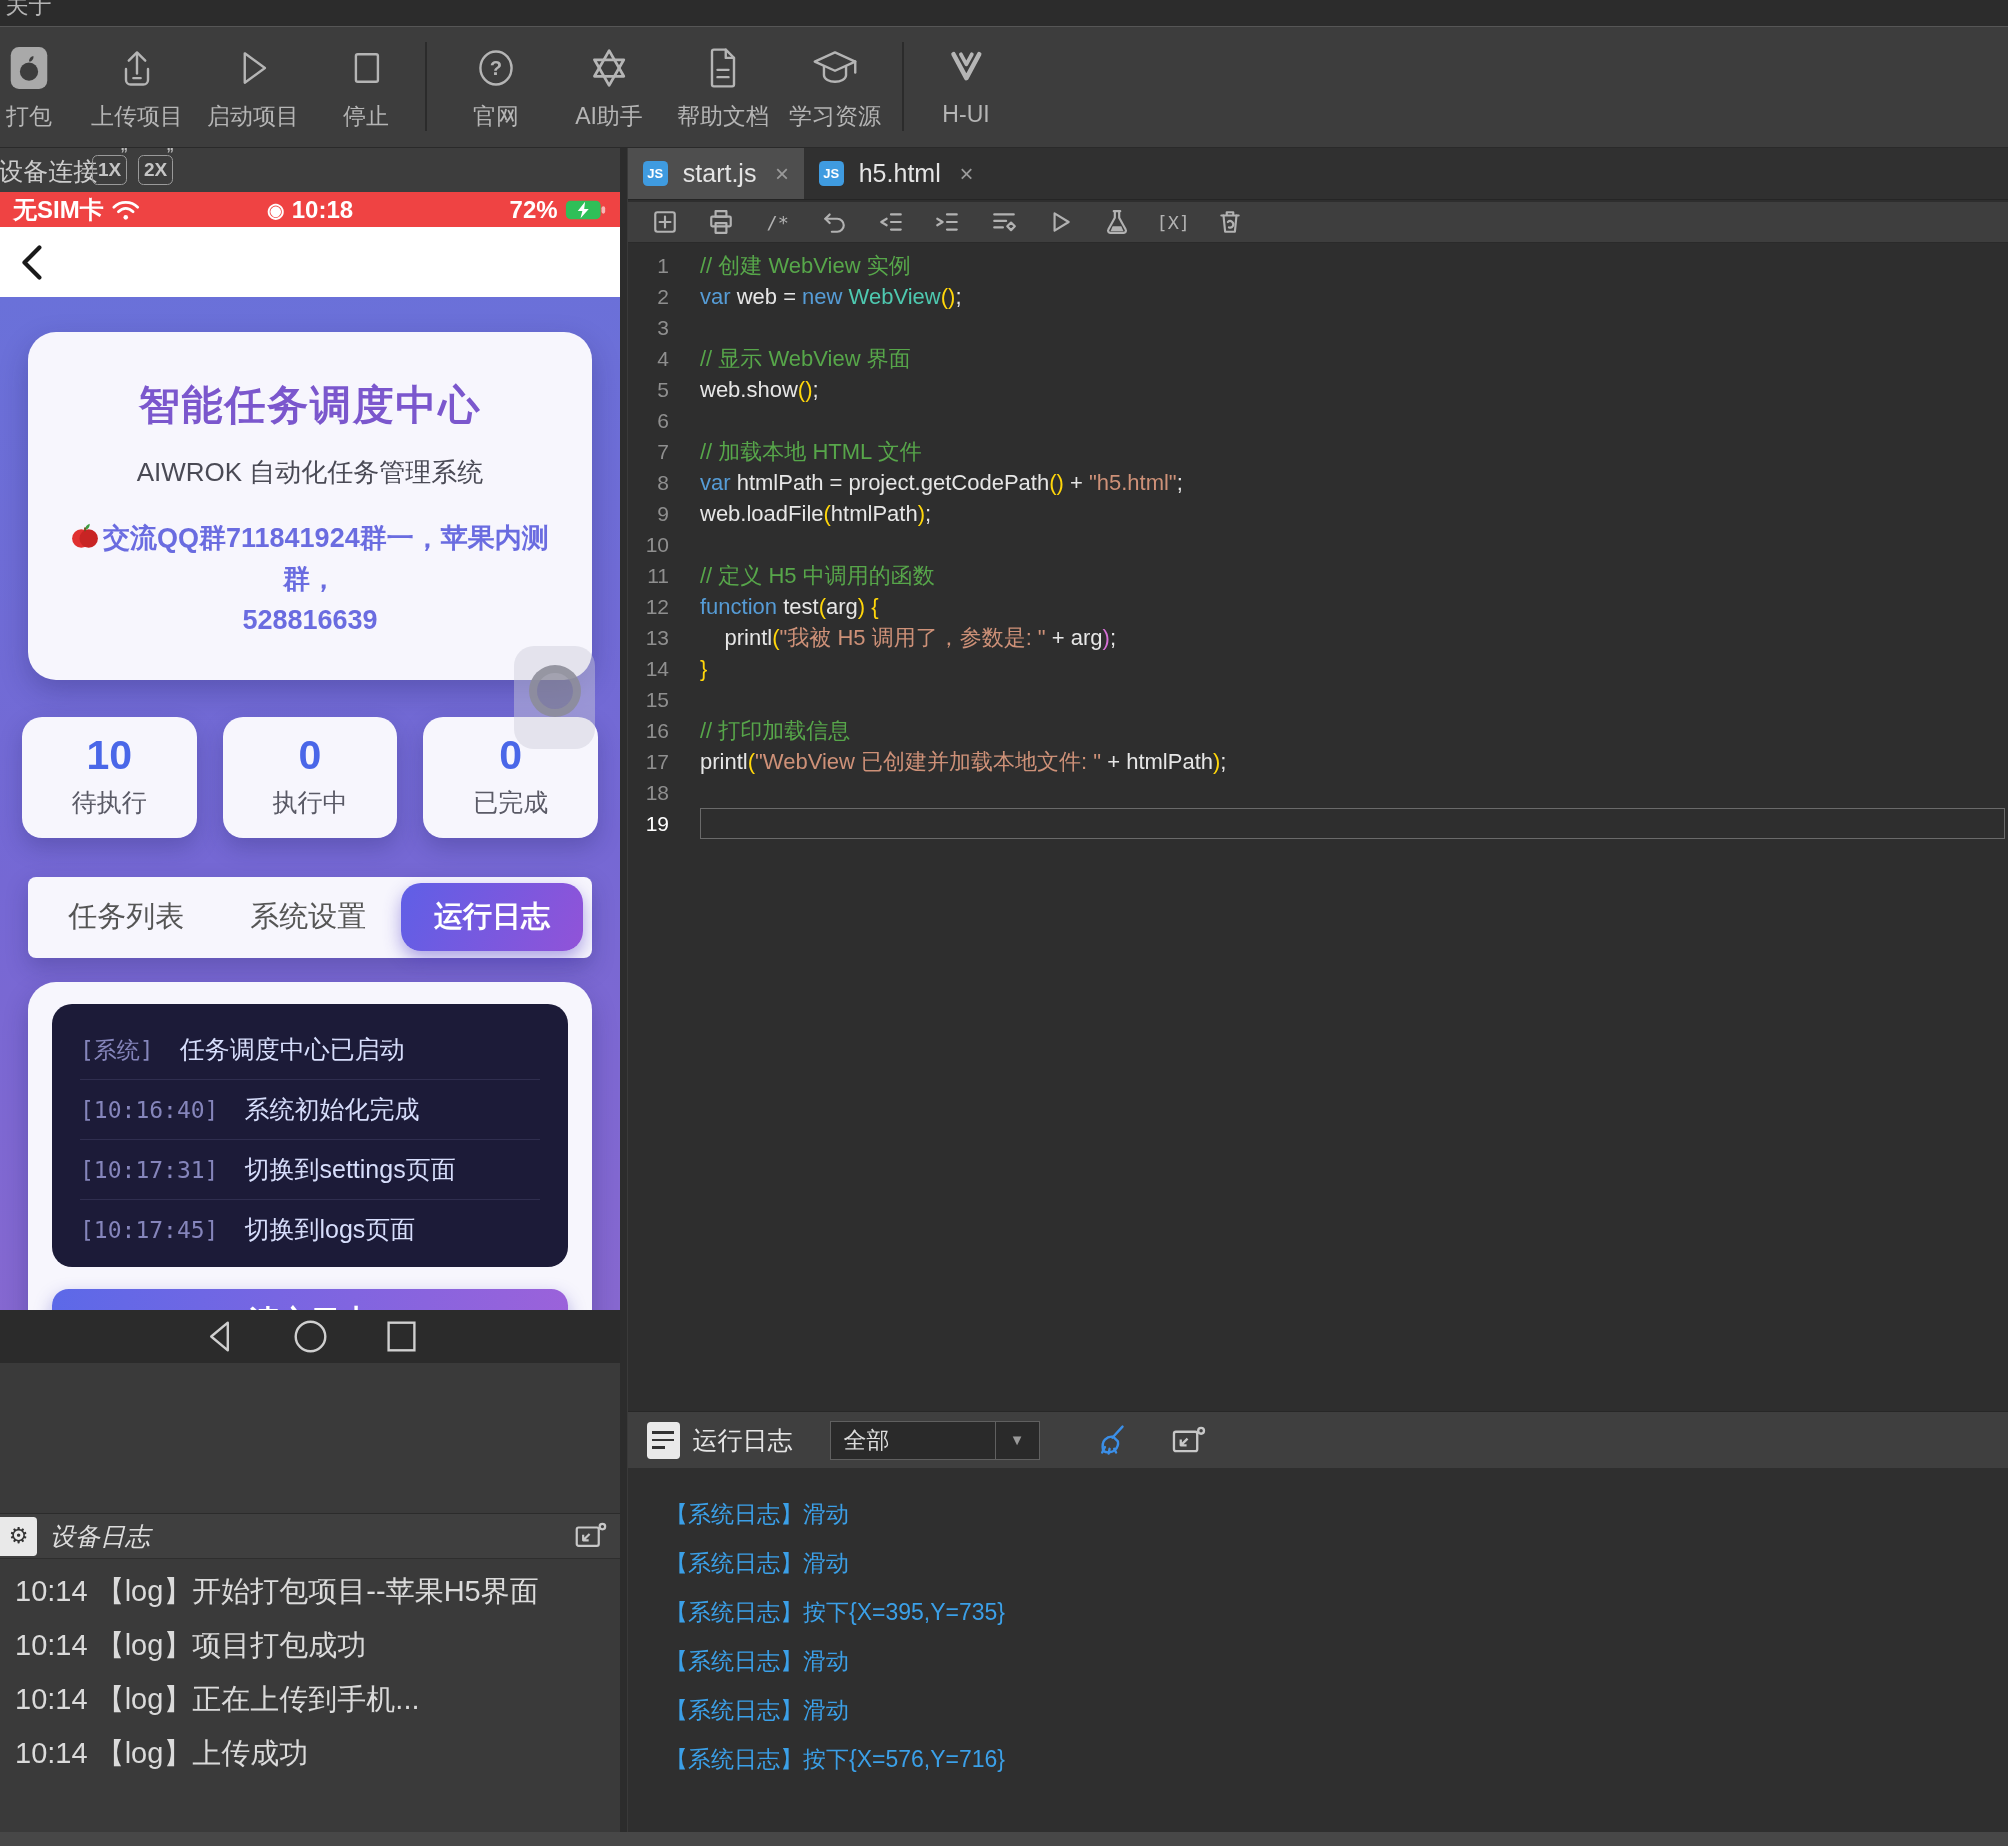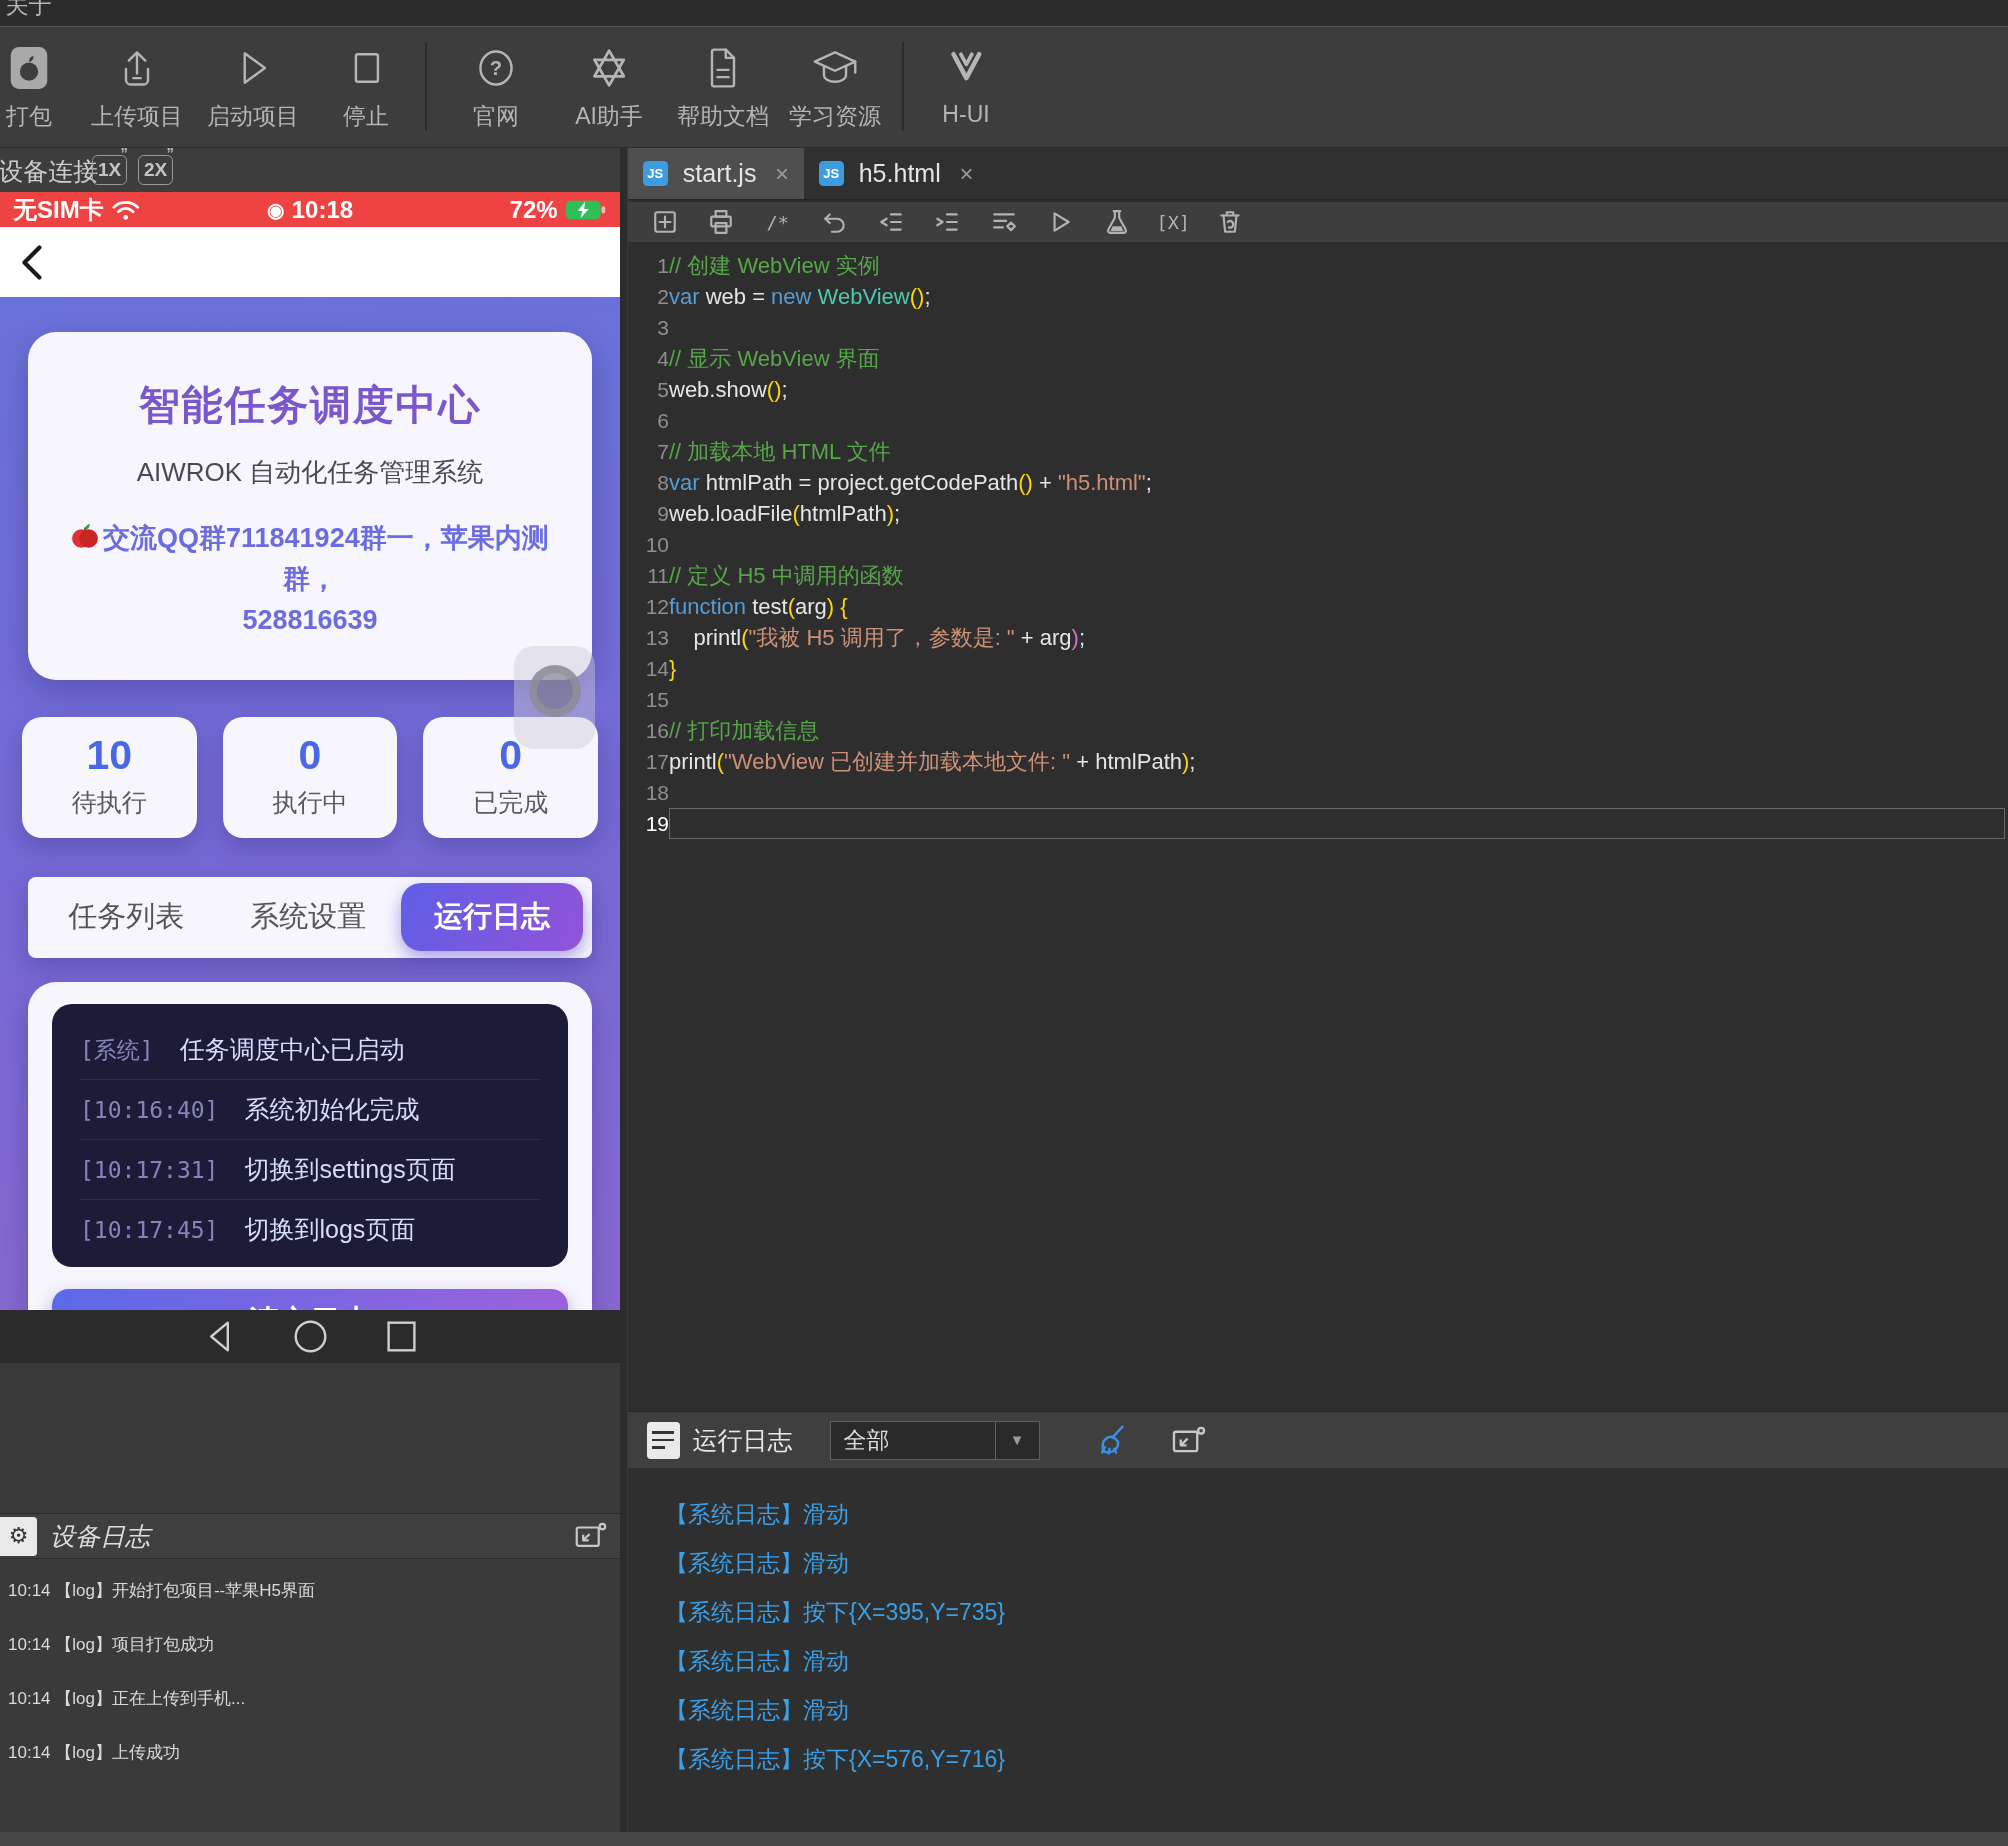--- a/index.html
+++ b/index.html
@@ -60,42 +60,42 @@
   .log-text{font-size:25px;color:#d7defc;}
   .clear-btn{margin-top:22px;height:66px;border-radius:16.6px;background:linear-gradient(100deg,#5c69e8,#9c62da);color:#fff;font-size:31px;font-weight:bold;display:flex;align-items:center;justify-content:center;box-shadow:0 7.4px 18.5px rgba(60,50,180,.4);}
 
   .p-navbar{height:53px;background:#2b2b2b;display:flex;align-items:center;justify-content:center;gap:55px;}
 
   .devlog-head{position:absolute;left:0;top:1365px;width:620px;height:46px;background:#3f3f3f;border-top:1.8px solid #2b2b2b;border-bottom:0.9px solid #2e2e2e;display:flex;align-items:center;}
   .devlog-head .dh-title{margin-left:13px;font-size:25px;color:#dddddd;font-style:italic;}
   .dh-ico{margin-left:0;width:37px;height:39px;display:flex;align-items:center;justify-content:center;background:#e9e9e9;border-radius:0 3.7px 3.7px 0;color:#333;font-size:22px;}
   .dh-expand{margin-left:auto;margin-right:13px;}
   .devlog-list{position:absolute;left:0;top:1416px;width:620px;}
-  .devlog-row{height:54px;line-height:54px;font-size:17px;color:#dadada;padding-left:8px;white-space:nowrap;}
+  .devlog-row{height:54px;line-height:54px;font-size:29px;color:#dadada;padding-left:15px;white-space:nowrap;}
 
   
   .vdivider{position:absolute;left:620px;top:148px;width:7.4px;height:1699px;background:#2c2c2c;}
 
   
   .right-panel{position:absolute;left:628px;top:148px;width:1381px;height:1699px;background:#2e2e2e;}
   .etabs{position:absolute;left:0;top:0;width:1381px;height:52px;background:#303030;border-bottom:1.8px solid #252525;display:flex;}
   .etab{height:100%;display:flex;align-items:center;padding:0 14.8px;gap:15px;color:#e4e4e4;font-size:25px;}
   .etab.active{background:#4e4e4e;}
   .js-badge{width:25px;height:25px;background:#3f9be0;border-radius:4.6px;color:#fff;font-size:13px;font-weight:bold;display:flex;align-items:center;justify-content:center;}
   .etab .close{color:#9a9a9a;font-size:24px;margin-left:3.7px;}
 
   .etoolbar{position:absolute;left:0;top:54px;width:1381px;height:41px;background:#3e3e3e;border-bottom:0.9px solid #2a2a2a;display:flex;align-items:center;gap:27px;padding-left:22px;}
   .etb{width:29.5px;height:29.5px;display:flex;align-items:center;justify-content:center;color:#b2b2b2;}
   .esvg{stroke:#b2b2b2;fill:none;stroke-width:2;stroke-linecap:round;stroke-linejoin:round;}
   .etb .txtico{font-family:"DejaVu Sans Mono",monospace;font-size:18.5px;color:#b2b2b2;}
 
   .ecode{position:absolute;left:0;top:95px;width:1381px;height:1168px;background:#2e2e2e;padding-top:7.4px;font-family:"DejaVu Sans Mono",monospace;font-size:22px;}
   .cl{display:flex;align-items:center;height:31px;}
   .ln{width:41px;flex:none;text-align:right;color:#8f8f8f;font-size:21px;}
-  .lc{flex:1;white-space:pre;}
+  .lc{margin-left:31px;flex:1;white-space:pre;}
   .cl.cur .ln{color:#ffffff;}
   .cl.cur .lc{border:0.9px solid #6a6a6a;height:100%;display:flex;align-items:center;margin-right:3.7px;}
   .com{color:#57a64a;} .kw{color:#569cd6;} .cls{color:#4ec9b0;} .str{color:#ce9178;}
   .p1{color:#ffd60a;} .p2{color:#d670d6;} .tx{color:#e6e6e6;}
 
   
   .runlog-head{position:absolute;left:0;top:1263px;width:1381px;height:57px;background:#3f3f3f;border-top:1.8px solid #272727;display:flex;align-items:center;padding-left:18.5px;}
   .rh-ico{width:33px;height:37px;background:#e9e9e9;border-radius:3.7px;display:flex;flex-direction:column;justify-content:center;gap:4.6px;padding:0 5.5px;}
   .rh-ico i{display:block;height:2.8px;background:#333;}
   .rh-title{margin-left:13px;font-size:25px;color:#e5e5e5;}

